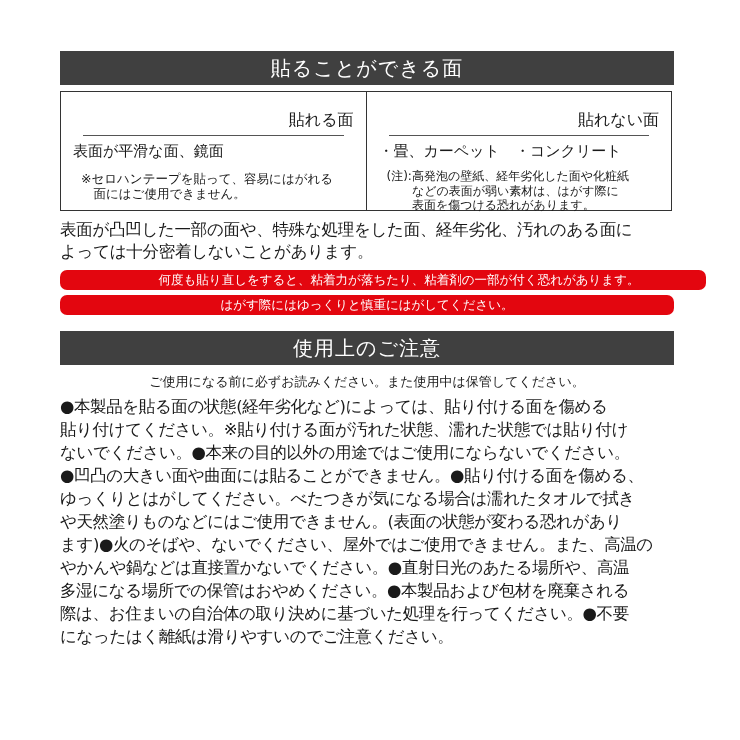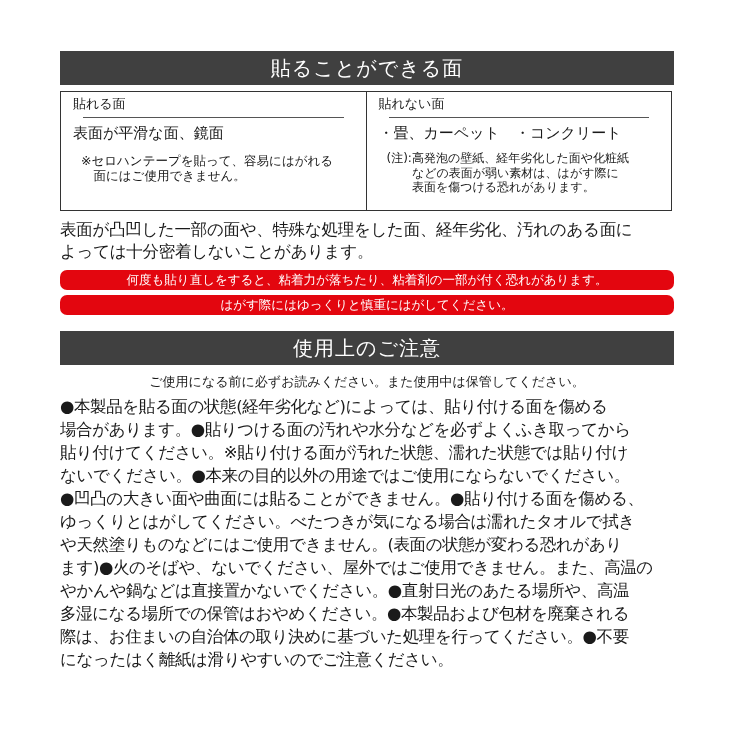--- a/index.html
+++ b/index.html
@@ -4,21 +4,21 @@
 <style>
   html, body { margin:0; padding:0; background:#ffffff; }
   body { width:740px; height:740px; position:relative; overflow:hidden;
          font-family:"DejaVu Sans", "Liberation Sans", sans-serif; color:#1a1a1a; }
   .bar-blue { position:absolute; left:60px; width:614px; height:34px; background:#404040;
               color:#fff; font-size:20px; text-align:center; line-height:34px; letter-spacing:1px; }
   .box { position:absolute; left:60px; top:91px; width:612px; height:120px;
          border:1.5px solid #333; display:flex; box-sizing:border-box; }
   .col { flex:1; position:relative; padding:0 12px; }
   .col.left { border-right:1.5px solid #333; }
-  .col-head { text-align:left; font-size:13px; margin-top:3px; padding-bottom:4px; }
+  .col-head { text-align:right; font-size:16px; margin-top:18px; padding-bottom:4px; }
   .col-rule { height:1px; background:#555; margin:0 10px; }
   .col-main { text-align:left; font-size:15px; margin-top:6px; }
   .col-note { font-size:12.5px; line-height:15px; margin-top:10px; padding-left:8px; }
   .col-note.right { margin-top:8px; display:flex; font-size:12px; line-height:14.5px; }
   .note-label { white-space:nowrap; }
   .warn-text { position:absolute; left:60px; width:620px; top:219px; font-size:16.5px; line-height:22px; letter-spacing:-0.3px; }
   .bar-red { position:absolute; left:60px; width:614px; height:20px; background:#e3060f;
              border-radius:7px; color:#fff; font-size:12.5px; text-align:center; line-height:20px; }
   .sub-note { position:absolute; left:60px; width:614px; top:373px; text-align:center; font-size:13px; }
   .body-text { position:absolute; left:60px; width:622px; top:395px; font-size:16.5px; line-height:23px; letter-spacing:-0.4px; }
@@ -52,29 +52,28 @@
       </div>
     </div>
   </div>
 </div>
 
 <div class="warn-text">
   <div>表面が凸凹した一部の面や、特殊な処理をした面、経年劣化、汚れのある面に</div>
   <div>よっては十分密着しないことがあります。</div>
 </div>
 
-<div class="bar-red" style="top:270px;">何度も貼り直しをすると、粘着力が落ちたり、粘着剤の一部が付く恐れがあります。</div>
+<div class="bar-red" style="top:270px;padding-left:32px;">何度も貼り直しをすると、粘着力が落ちたり、粘着剤の一部が付く恐れがあります。</div>
 <div class="bar-red" style="top:295px;">はがす際にはゆっくりと慎重にはがしてください。</div>
 
 <div class="bar-blue" style="top:331px;">使用上のご注意</div>
 <div class="sub-note">ご使用になる前に必ずお読みください。また使用中は保管してください。</div>
 
 <div class="body-text">
   <p>●本製品を貼る面の状態(経年劣化など)によっては、貼り付ける面を傷める</p>
-  <p>場合があります。●貼りつける面の汚れや水分などを必ずよくふき取ってから</p>
   <p>貼り付けてください。※貼り付ける面が汚れた状態、濡れた状態では貼り付け</p>
   <p>ないでください。●本来の目的以外の用途ではご使用にならないでください。</p>
   <p>●凹凸の大きい面や曲面には貼ることができません。●貼り付ける面を傷める、</p>
   <p>ゆっくりとはがしてください。べたつきが気になる場合は濡れたタオルで拭き</p>
   <p>や天然塗りものなどにはご使用できません。(表面の状態が変わる恐れがあり</p>
   <p>ます)●火のそばや、ないでください、屋外ではご使用できません。また、高温の</p>
   <p>やかんや鍋などは直接置かないでください。●直射日光のあたる場所や、高温</p>
   <p>多湿になる場所での保管はおやめください。●本製品および包材を廃棄される</p>
   <p>際は、お住まいの自治体の取り決めに基づいた処理を行ってください。●不要</p>
   <p>になったはく離紙は滑りやすいのでご注意ください。</p>

